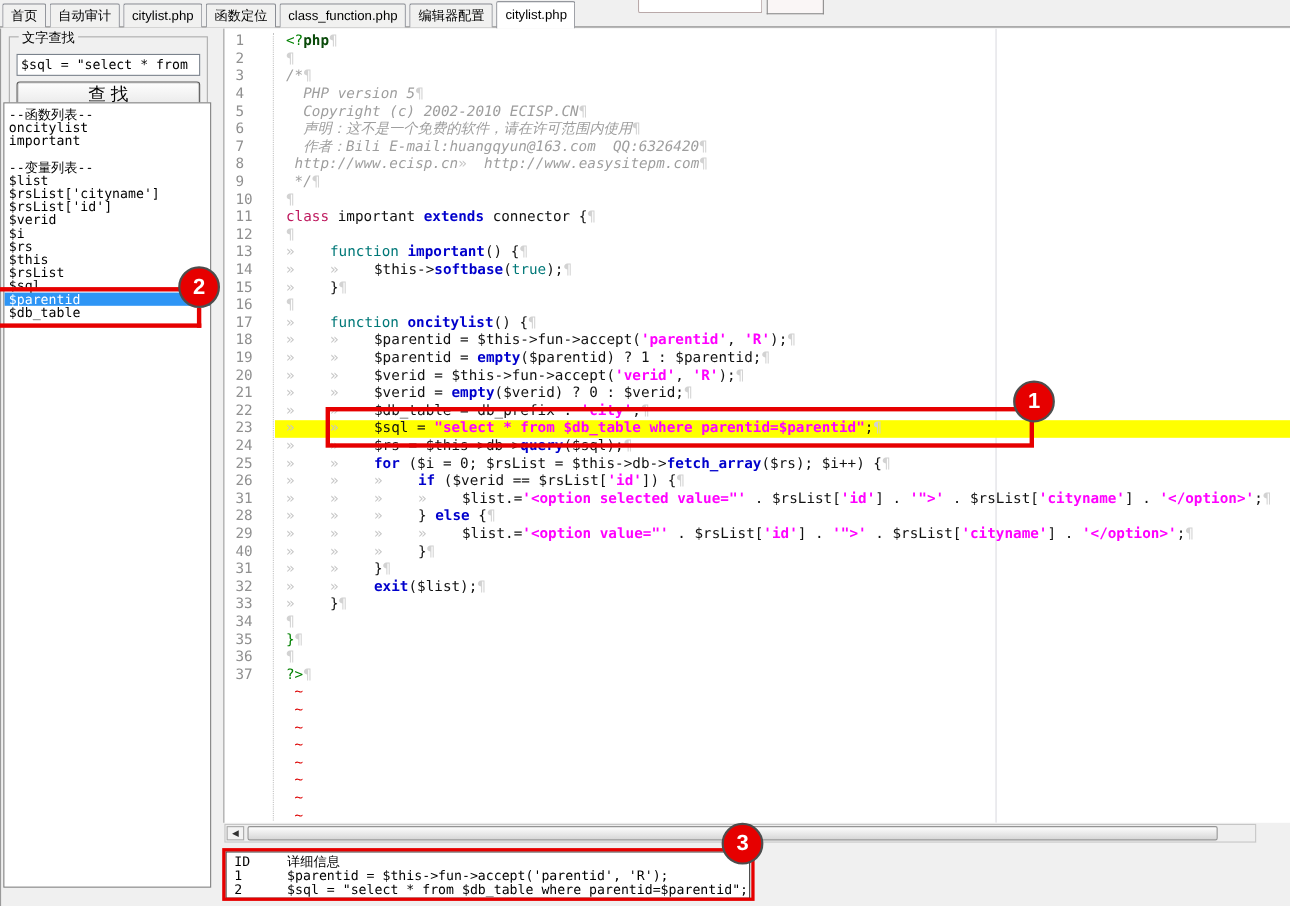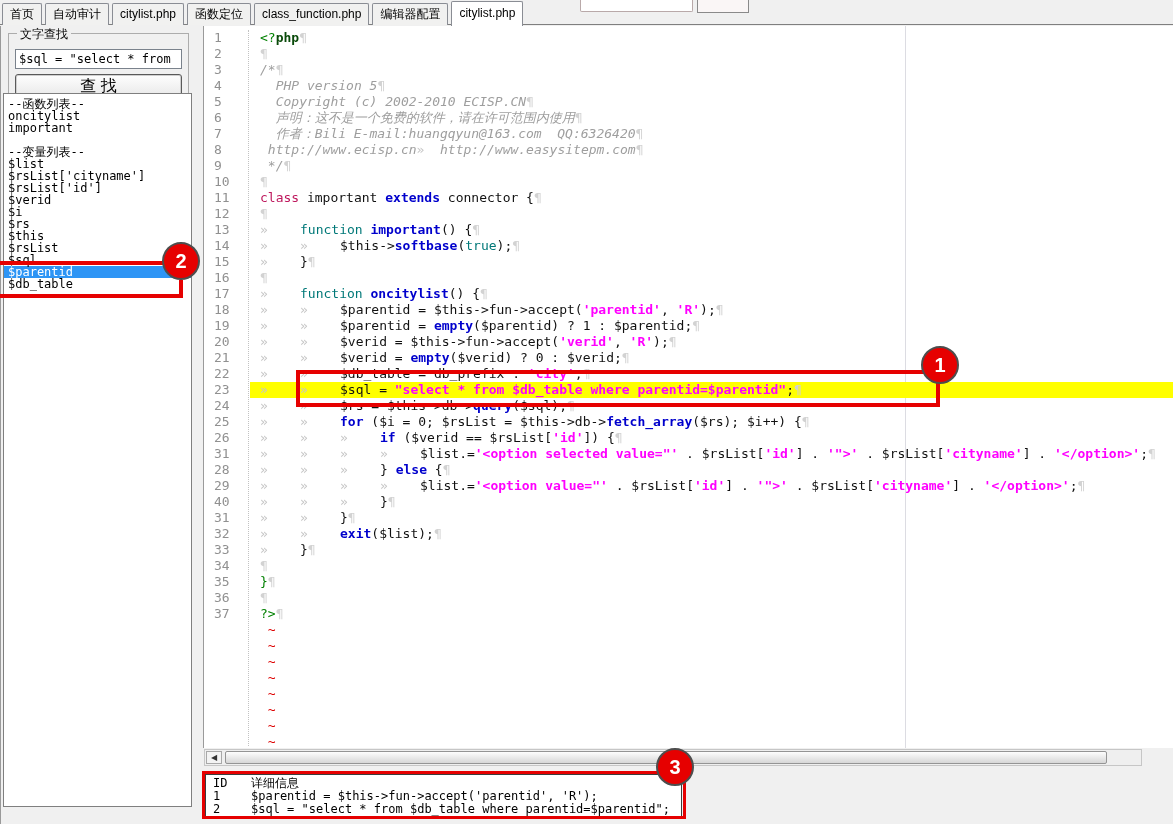--- a/index.html
+++ b/index.html
@@ -61,21 +61,21 @@
              border:1px solid #c6c6c6; }
   .hscroll-arrow { position:absolute; left:1px; top:1px; width:16px; height:13px; background:#f3f3f3;
                    border:1px solid #a8a8a8; font-size:8px; line-height:12px; text-align:center; color:#333; cursor:pointer; }
   .hscroll-thumb { position:absolute; left:20px; top:1px; width:882px; height:13px;
                    background:linear-gradient(#fdfdfd,#d7d7d7); border:1px solid #949494; border-radius:2px; cursor:pointer; }
 
   
   .detail-panel { position:absolute; left:205px; top:774px; width:477px; height:43px; background:#fff;
                   border:1px solid #3c3c3c; padding-top:2px; overflow:hidden; }
   .detail-row { height:13px; font:12px/13px "DejaVu Sans Mono", monospace; white-space:pre; color:#000; }
-  .detail-row .id-col { display:inline-block; width:45px; padding-left:7px; }
+  .detail-row .id-col { display:inline-block; width:55px; padding-left:7px; }
 
   
   .ann-box { position:absolute; border:4px solid #e60000; z-index:8; }
   .ann-box3 { position:absolute; border:3px solid #e60000; z-index:8; }
   .ann-line { position:absolute; background:#e60000; z-index:8; }
   .ann-circle { position:absolute; width:38px; height:38px; border-radius:50%; background:#e60000;
                 border:2px solid #4d4d4d; color:#fff; font:bold 20px "Liberation Sans", sans-serif;
                 display:flex; align-items:center; justify-content:center; z-index:10; }
 </style>
 </head>

